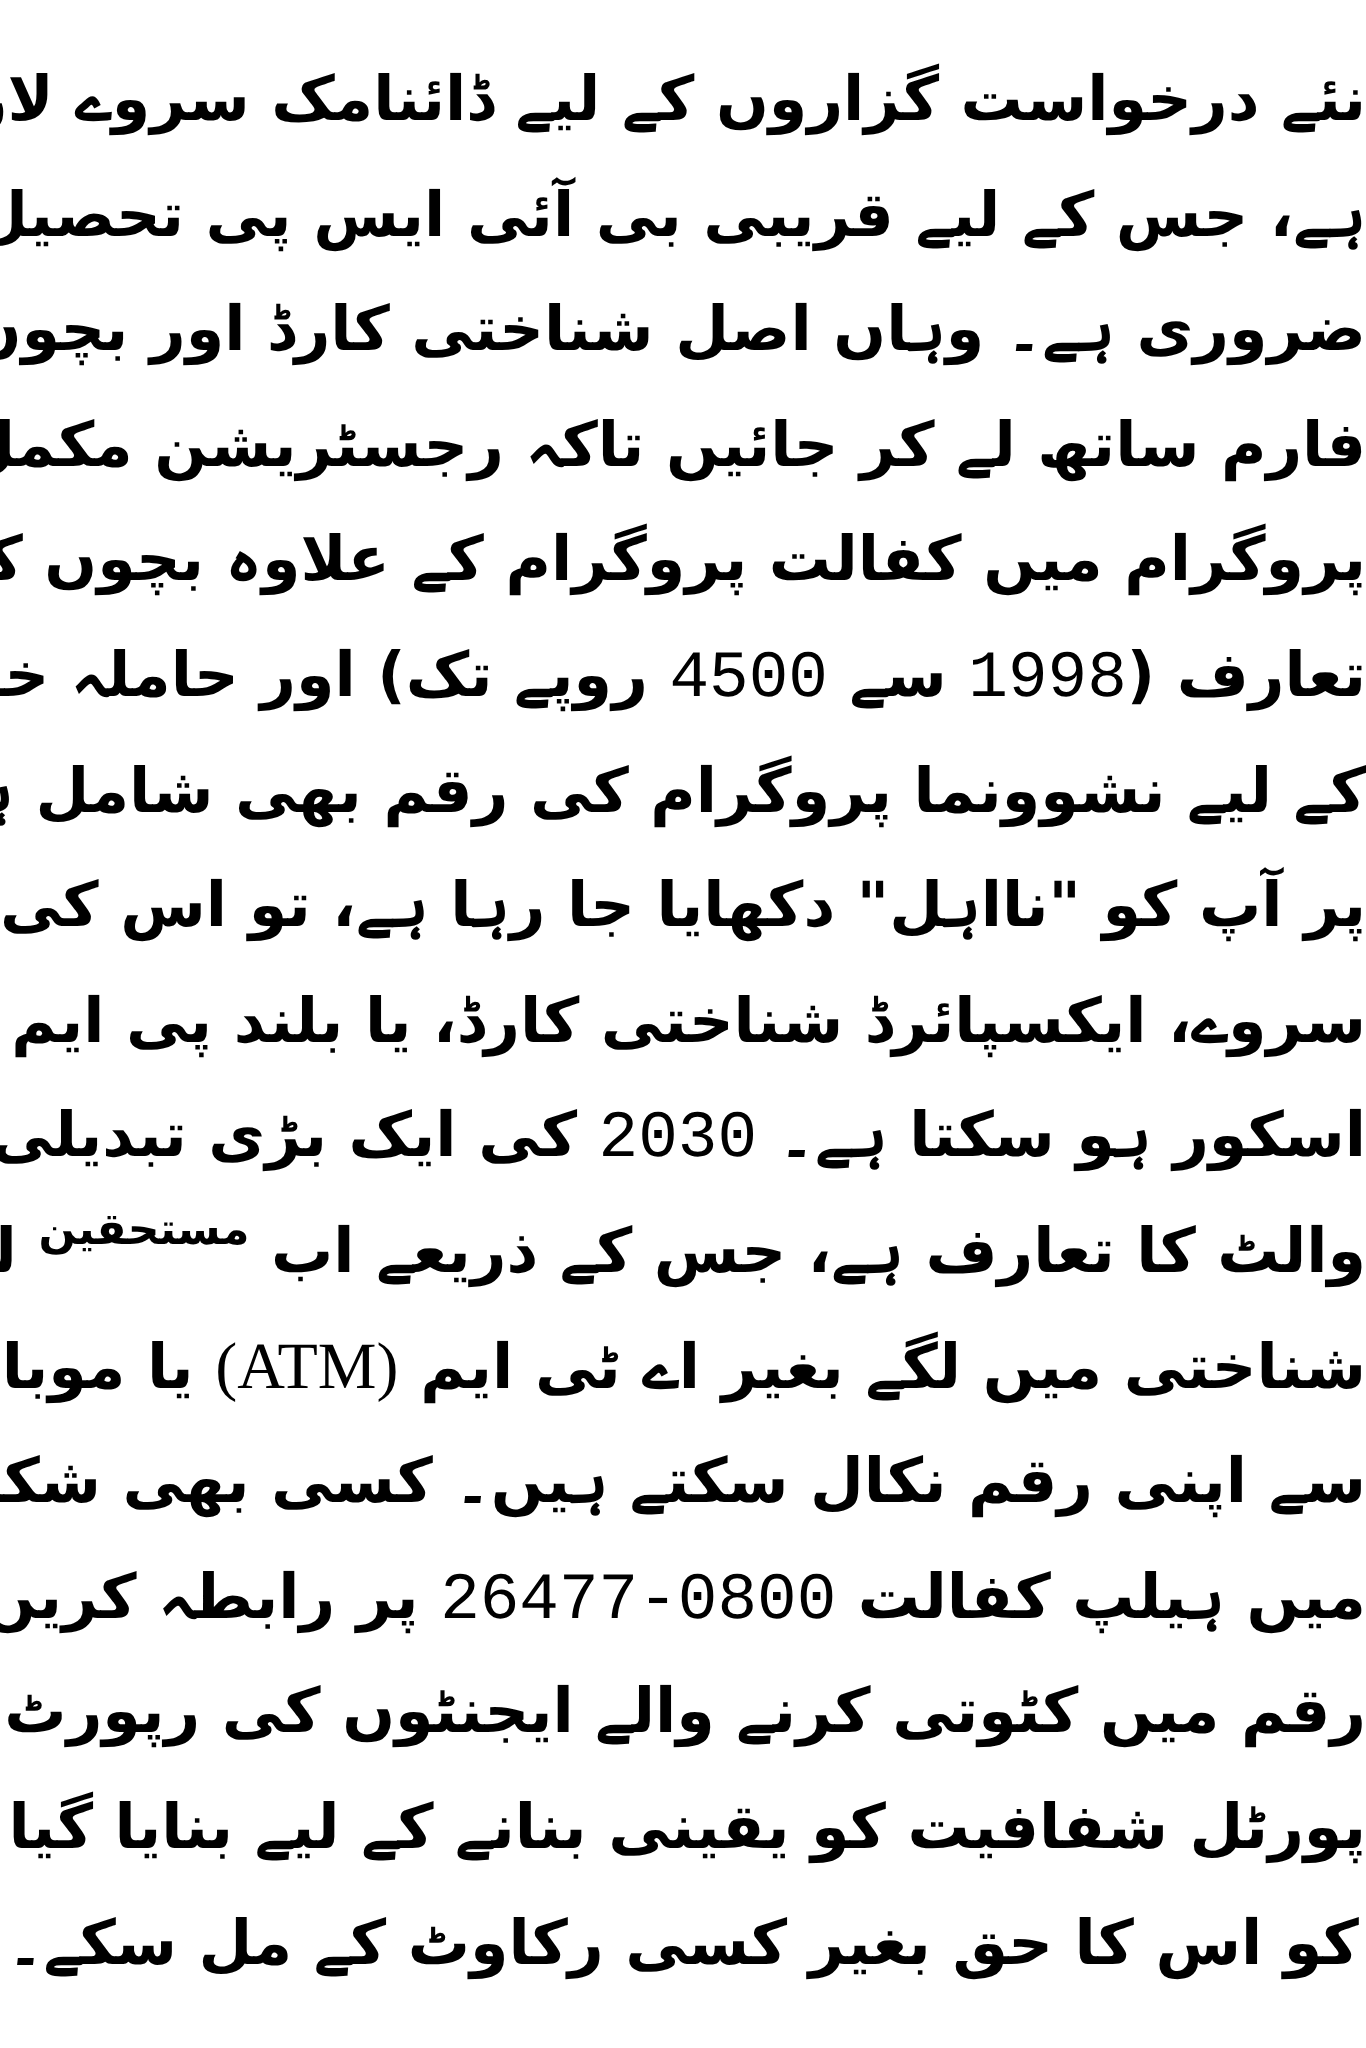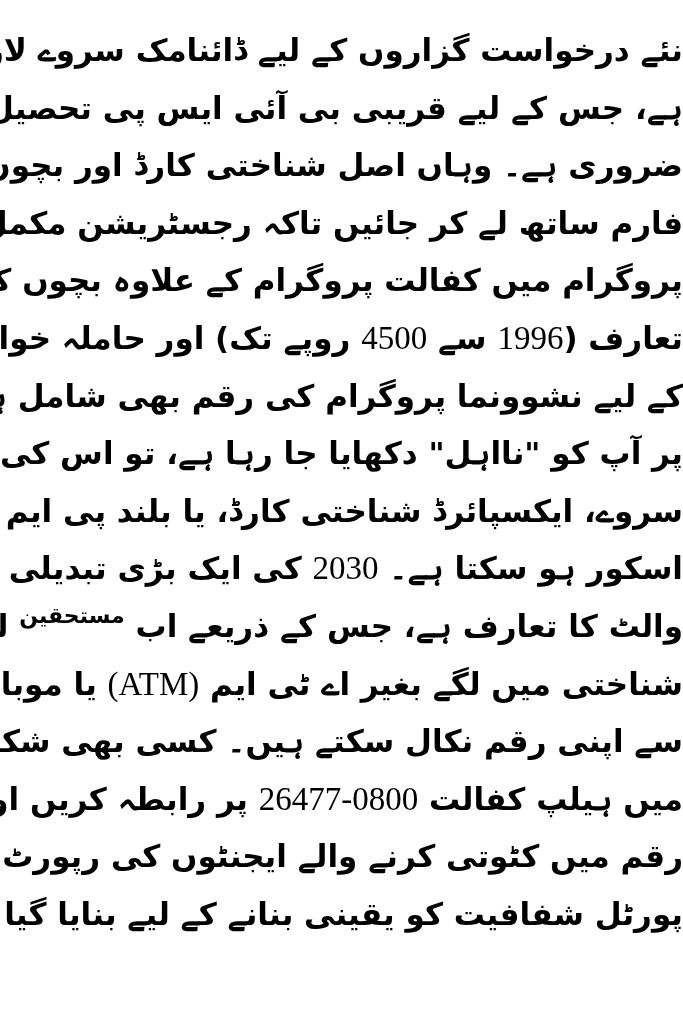--- a/index.html
+++ b/index.html
@@ -31,21 +31,21 @@
       font-size: 31px;
       white-space: nowrap;
       letter-spacing: 0px;
     }
     .latin {
       font-family: "Liberation Serif", serif;
       font-weight: normal;
       font-size: 33px;
     }
     .num {
-      font-family: Liberation Serif, serif;
+      font-family: Liberation Mono, monospace;
       font-weight: normal;
       font-size: 33px;
       margin-top: 24px;
     }
     .raised {
       font-size: 22px;
       position: relative;
       top: -14px;
       margin-top: 42px;
     }
@@ -53,32 +53,33 @@
 </head>
 <body>
 
 <div class="page">
   <span class="line">نئے درخواست گزاروں کے لیے ڈائنامک سروے لازمی</span>
   <span class="line">ہے، جس کے لیے قریبی بی آئی ایس پی تحصیل آفس جانا</span>
   <span class="line">ضروری ہے۔ وہاں اصل شناختی کارڈ اور بچوں کے ب-</span>
   <span class="line">فارم ساتھ لے کر جائیں تاکہ رجسٹریشن مکمل ہو سکے۔ اس</span>
   <span class="line">پروگرام میں کفالت پروگرام کے علاوہ بچوں کے لیے تعلیمی</span>
 
-  <span class="line"><span>تعارف (</span><span class="num">1996</span><span> سے </span><span class="num">4500</span><span> روپے تک) اور حاملہ خواتین</span></span>
+  <span class="line"><span>تعارف (</span><span class="num">1998</span><span> سے </span><span class="num">4500</span><span> روپے تک) اور حاملہ خواتین</span></span>
 
   <span class="line">کے لیے نشوونما پروگرام کی رقم بھی شامل ہے۔ اگر پورٹل</span>
   <span class="line">پر آپ کو "نااہل" دکھایا جا رہا ہے، تو اس کی وجہ پرانا</span>
 
   <span class="line"><span>سروے، ایکسپائرڈ شناختی کارڈ، یا بلند پی ایم ٹی </span></span>
 
   <span class="line"><span>اسکور ہو سکتا ہے۔ </span><span class="num">2030</span><span> کی ایک بڑی تبدیلی ڈیجیٹل</span></span>
 
   <span class="line"><span>والٹ کا تعارف ہے، جس کے ذریعے اب </span><span class="raised">مستحقین</span><span> لمبی</span></span>
 
   <span class="line"><span>شناختی میں لگے بغیر اے ٹی ایم </span><span class="latin">(ATM)</span><span> یا موبائل والٹ</span></span>
 
   <span class="line">سے اپنی رقم نکال سکتے ہیں۔ کسی بھی شکایت کی صورت</span>
 
   <span class="line"><span>میں ہیلپ کفالت </span><span class="num">0800-26477</span><span> پر رابطہ کریں اور اپنی</span></span>
 
   <span class="line">رقم میں کٹوتی کرنے والے ایجنٹوں کی رپورٹ کریں۔ یہ</span>
   <span class="line">پورٹل شفافیت کو یقینی بنانے کے لیے بنایا گیا ہے تاکہ حقدار</span>
+  <span class="line">کو اس کا حق بغیر کسی رکاوٹ کے مل سکے۔</span>
 </div>
 
 </body></html>

